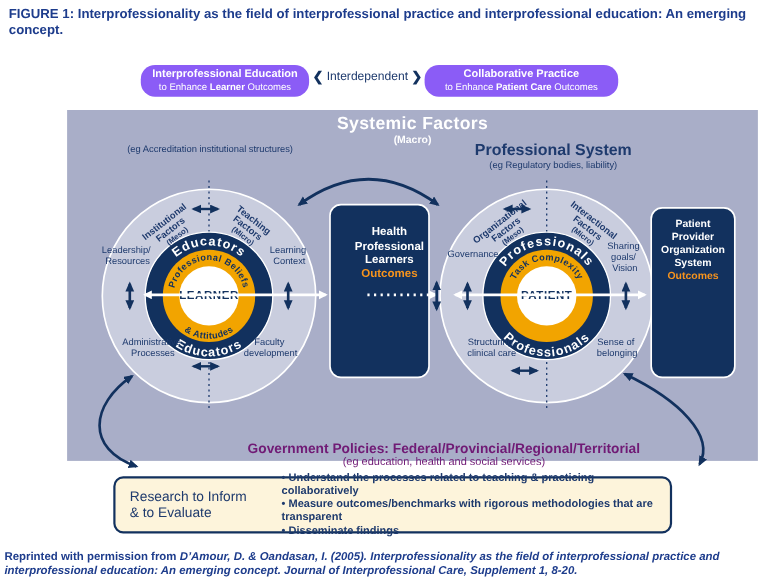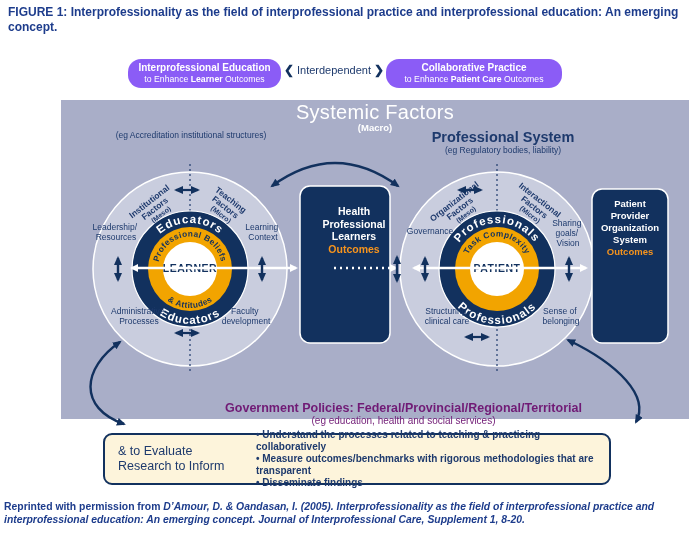--- a/index.html
+++ b/index.html
@@ -14,21 +14,21 @@
   .pill .l1{font-size:10px;font-weight:bold;line-height:12px;}
   .pill .l2{font-size:8.7px;line-height:10px;}
   .pill .l2 b{font-weight:bold;}
   .pill-left{left:128px;top:59px;width:153px;}
   .pill-right{left:386px;top:59px;width:176px;}
   .interdep{left:284px;top:63px;width:100px;display:flex;align-items:center;
             justify-content:space-between;color:#1e3a6d;font-size:11px;}
   .interdep .chev{font-weight:bold;font-size:12px;color:#12315e;}
   
   .systemic{left:61px;top:102px;width:628px;text-align:center;color:#fff;}
-  .systemic .t{font-size:20px;font-weight:normal;letter-spacing:.3px;line-height:21px;}
+  .systemic .t{font-size:16px;font-weight:bold;letter-spacing:.3px;line-height:21px;}
   .systemic .m{font-size:9.5px;font-weight:bold;line-height:10px;}
   .sys-head{width:240px;text-align:center;color:#1e3a6d;}
   .sys-head .t{font-size:14.5px;font-weight:bold;line-height:15px;}
   .sys-head .s{font-size:8.5px;line-height:10px;}
   .edu-head{left:71px;top:130px;}
   .prof-head{left:383px;top:130px;}
   .boxtext{text-align:center;color:#fff;font-weight:bold;}
   .mid-box-text{left:300px;top:205px;width:108px;font-size:10.5px;line-height:12.5px;}
   .right-box-text{left:592px;top:198px;width:76px;font-size:9.5px;line-height:12px;}
   .outcomes{color:#f7941d;}
@@ -229,22 +229,22 @@
   </div>
 
   <div class="abs gov">
     <div class="g1">Government Policies: Federal/Provincial/Regional/Territorial</div>
     <div class="g2">(eg education, health and social services)</div>
     <div class="g3">Social &amp; Cultural Values</div>
   </div>
 
   <div class="abs research">
     <div class="label">
+      <div>Research to Inform</div>
       <div>&amp; to Evaluate</div>
-      <div>Research to Inform</div>
     </div>
     <div class="bullets">
       <div>Understand the processes related to teaching &amp; practicing collaboratively</div>
       <div>Measure outcomes/benchmarks with rigorous methodologies that are transparent</div>
       <div>Disseminate findings</div>
     </div>
   </div>
 
   <div class="abs citation">
     <span>Reprinted with permission from </span><span class="it">D’Amour, D. &amp; Oandasan, I. (2005). Interprofessionality as the field of interprofessional practice and interprofessional education: An emerging concept. Journal of Interprofessional Care, Supplement 1, 8-20.</span>

